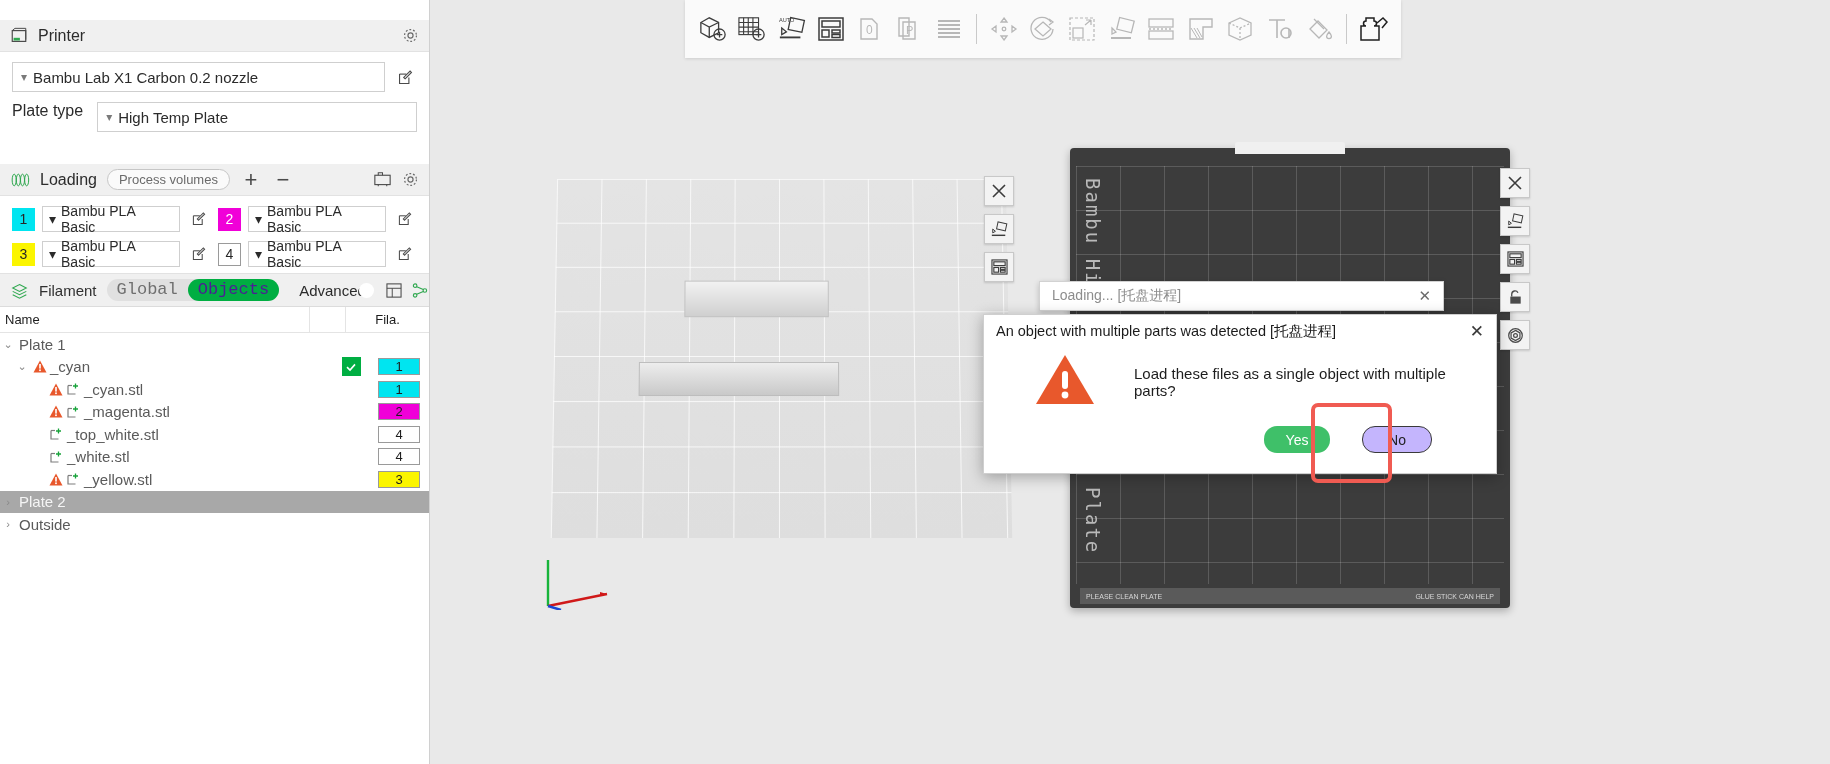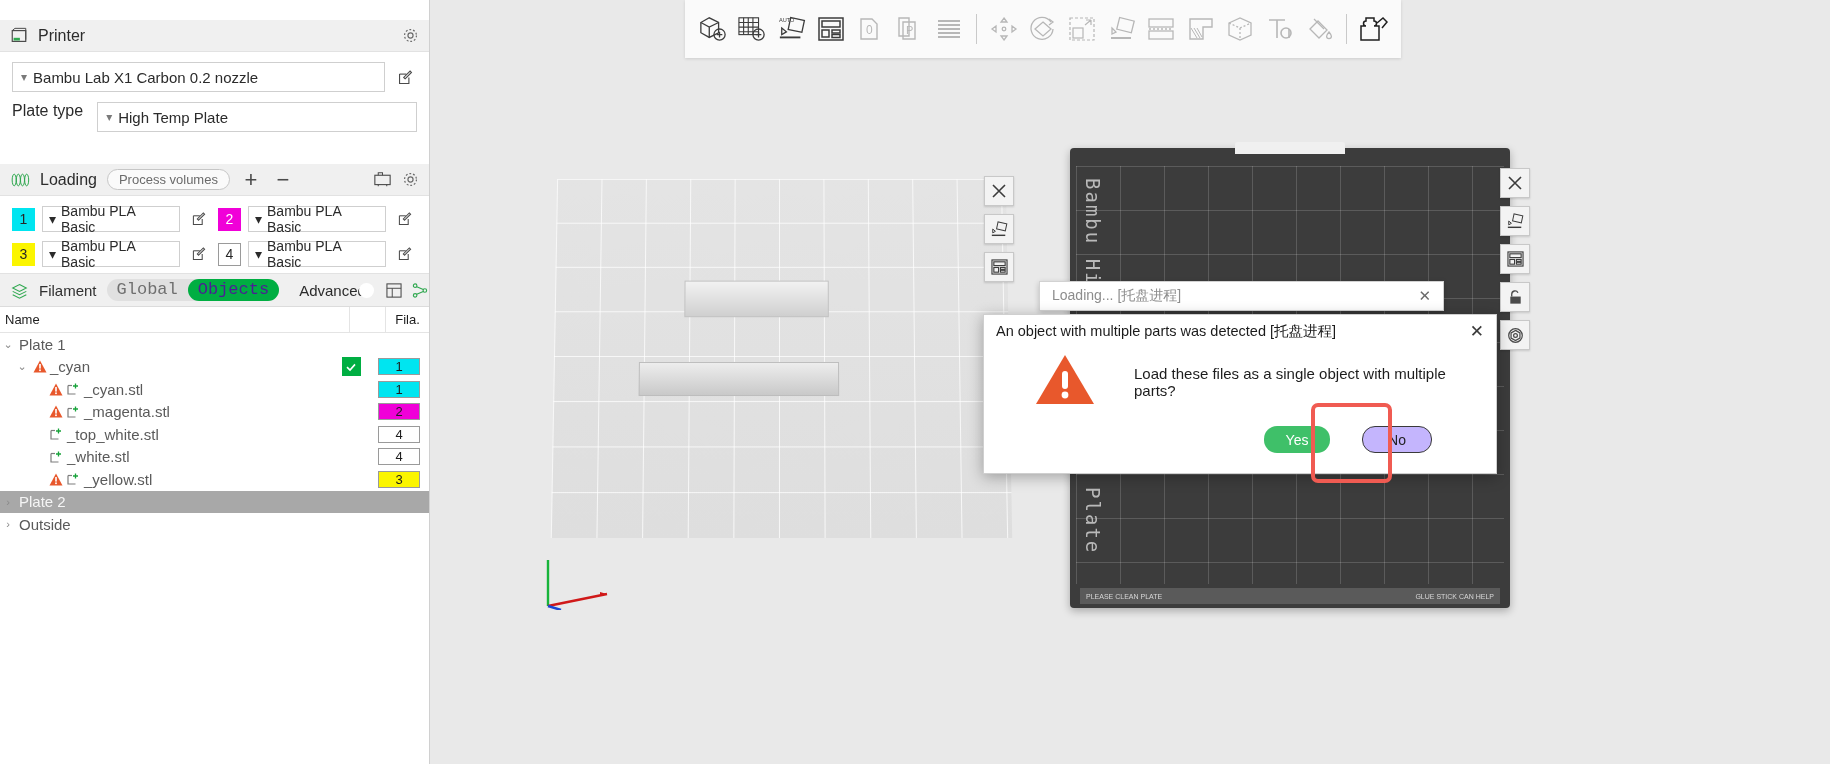--- a/index.html
+++ b/index.html
@@ -70,21 +70,21 @@
   .adv-label { font-size:15px; color:#2b2b2b; }
   .toggle { width:36px; height:19px; border-radius:10px; background:#00c04b; position:relative; }
   .toggle::after{ content:""; position:absolute; right:2px; top:2px; width:15px; height:15px; border-radius:50%; background:#fff; }
 
   .tbl-head {
     height:26px; display:flex; align-items:center; border-bottom:1px solid #e4e4e4;
     font-size:13px; color:#1d1d1d; background:#fff;
   }
   .tbl-head .c-name { flex:1; padding-left:5px; }
   .tbl-head .c-chk { width:36px; border-left:1px solid #e4e4e4; height:100%; }
-  .tbl-head .c-fil { width:44px; border-left:1px solid #e4e4e4; height:100%; display:flex; align-items:center; justify-content:center; }
+  .tbl-head .c-fil { width:84px; border-left:1px solid #e4e4e4; height:100%; display:flex; align-items:center; justify-content:center; }
 
   .tree { font-size:15px; }
   .trow { display:flex; align-items:center; height:22.5px; position:relative; }
   .trow.sel { background:#a8a8a8; }
   .trow .nm { flex:1; display:flex; align-items:center; gap:3px; color:#5d5d5d; white-space:nowrap; }
   .trow.sel .nm { color:#f2f2f2; }
   .trow .nm .txt { color:#5a5a5a; }
   .trow.sel .nm .txt { color:#f5f5f5; }
   .arrow { width:16px; flex:0 0 16px; text-align:center; color:#8a8a8a; font-size:11px; }
   .chkcell { width:36px; flex:0 0 36px; display:flex; align-items:center; justify-content:center; }

